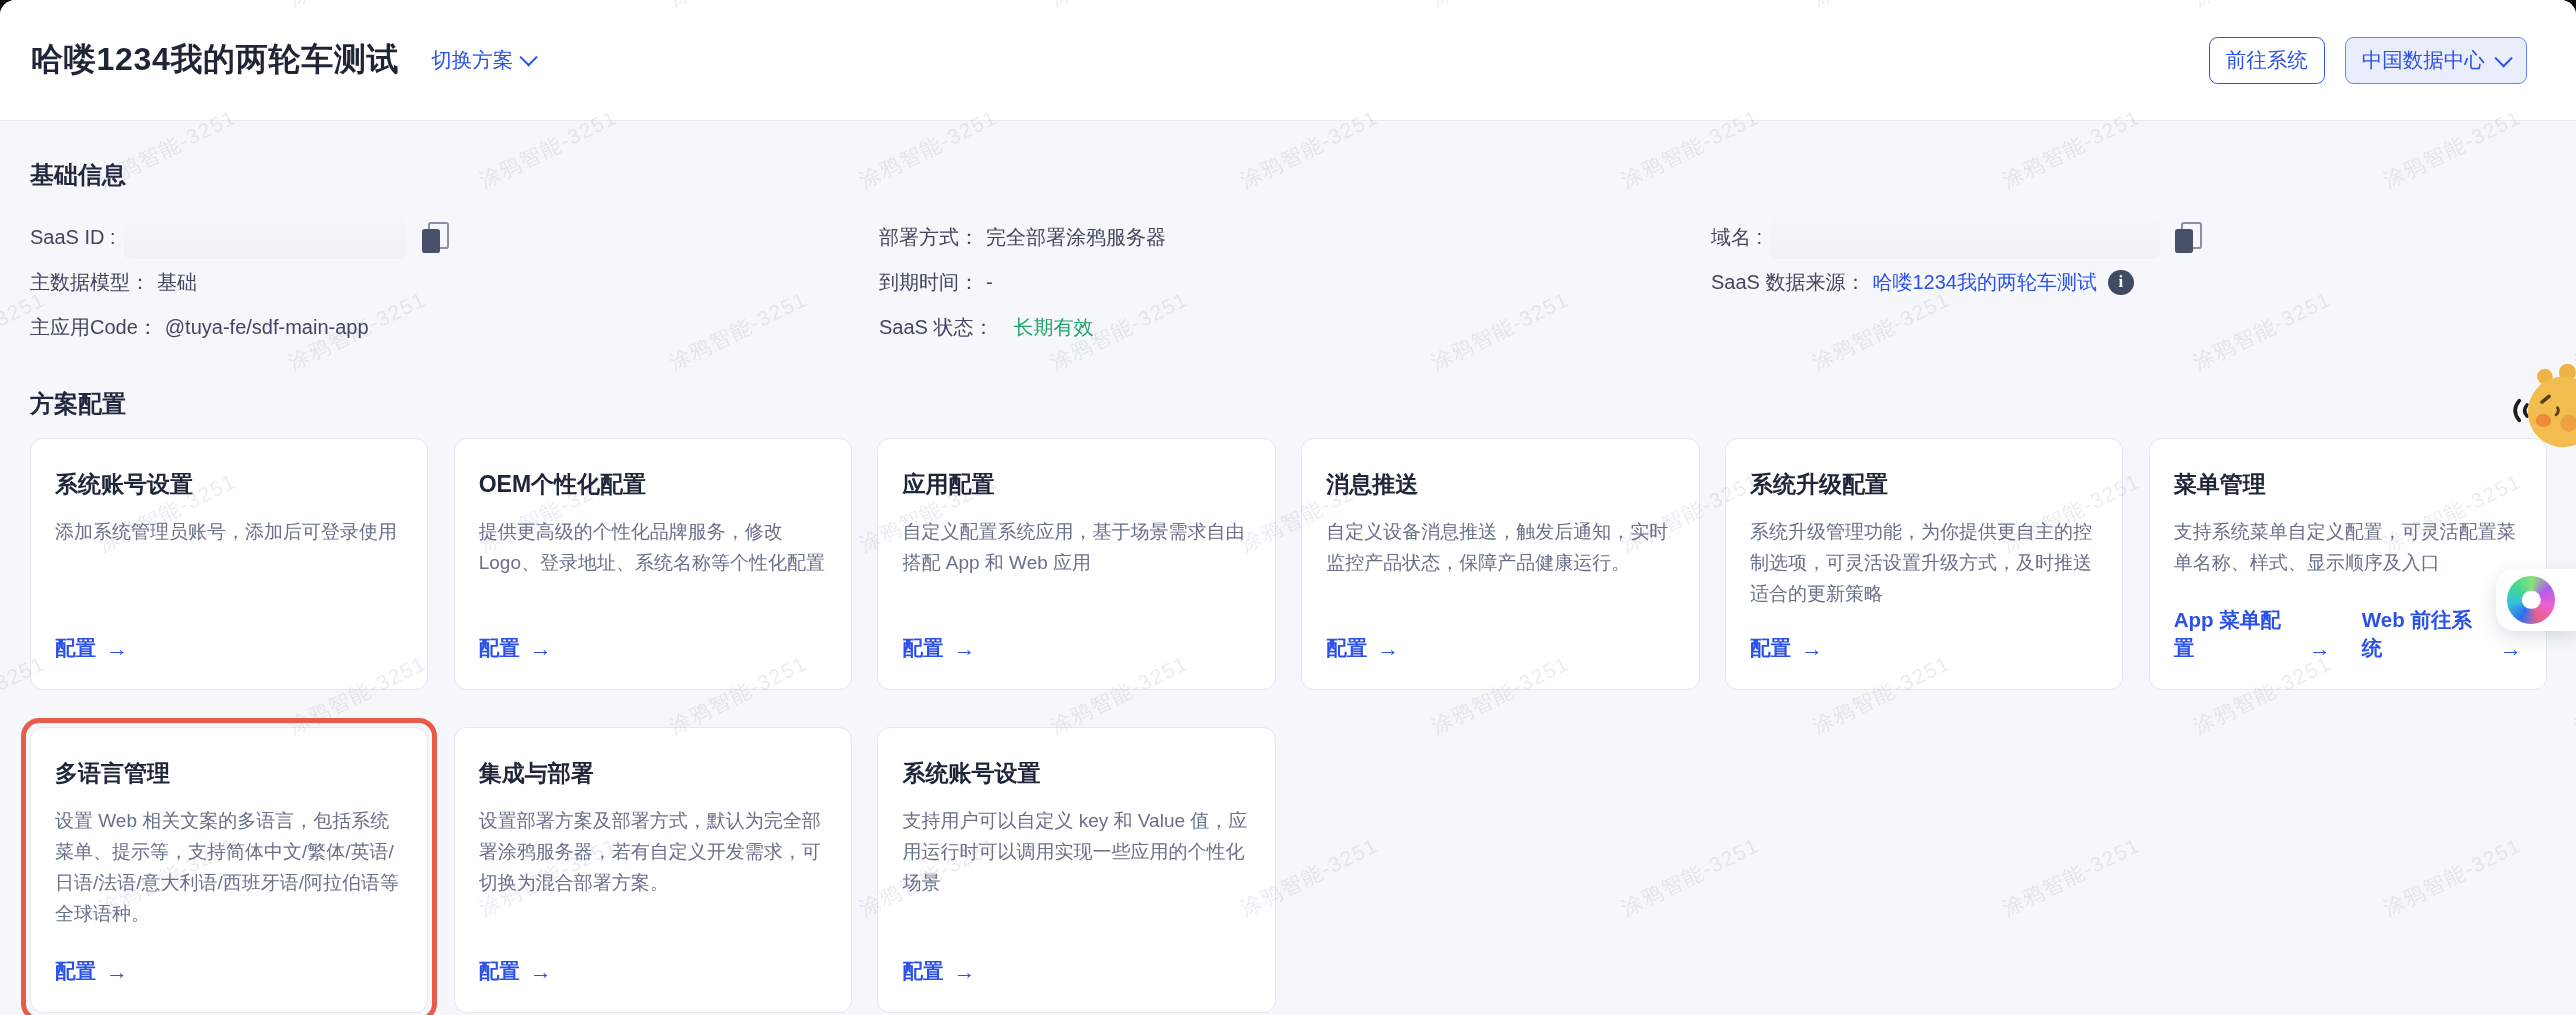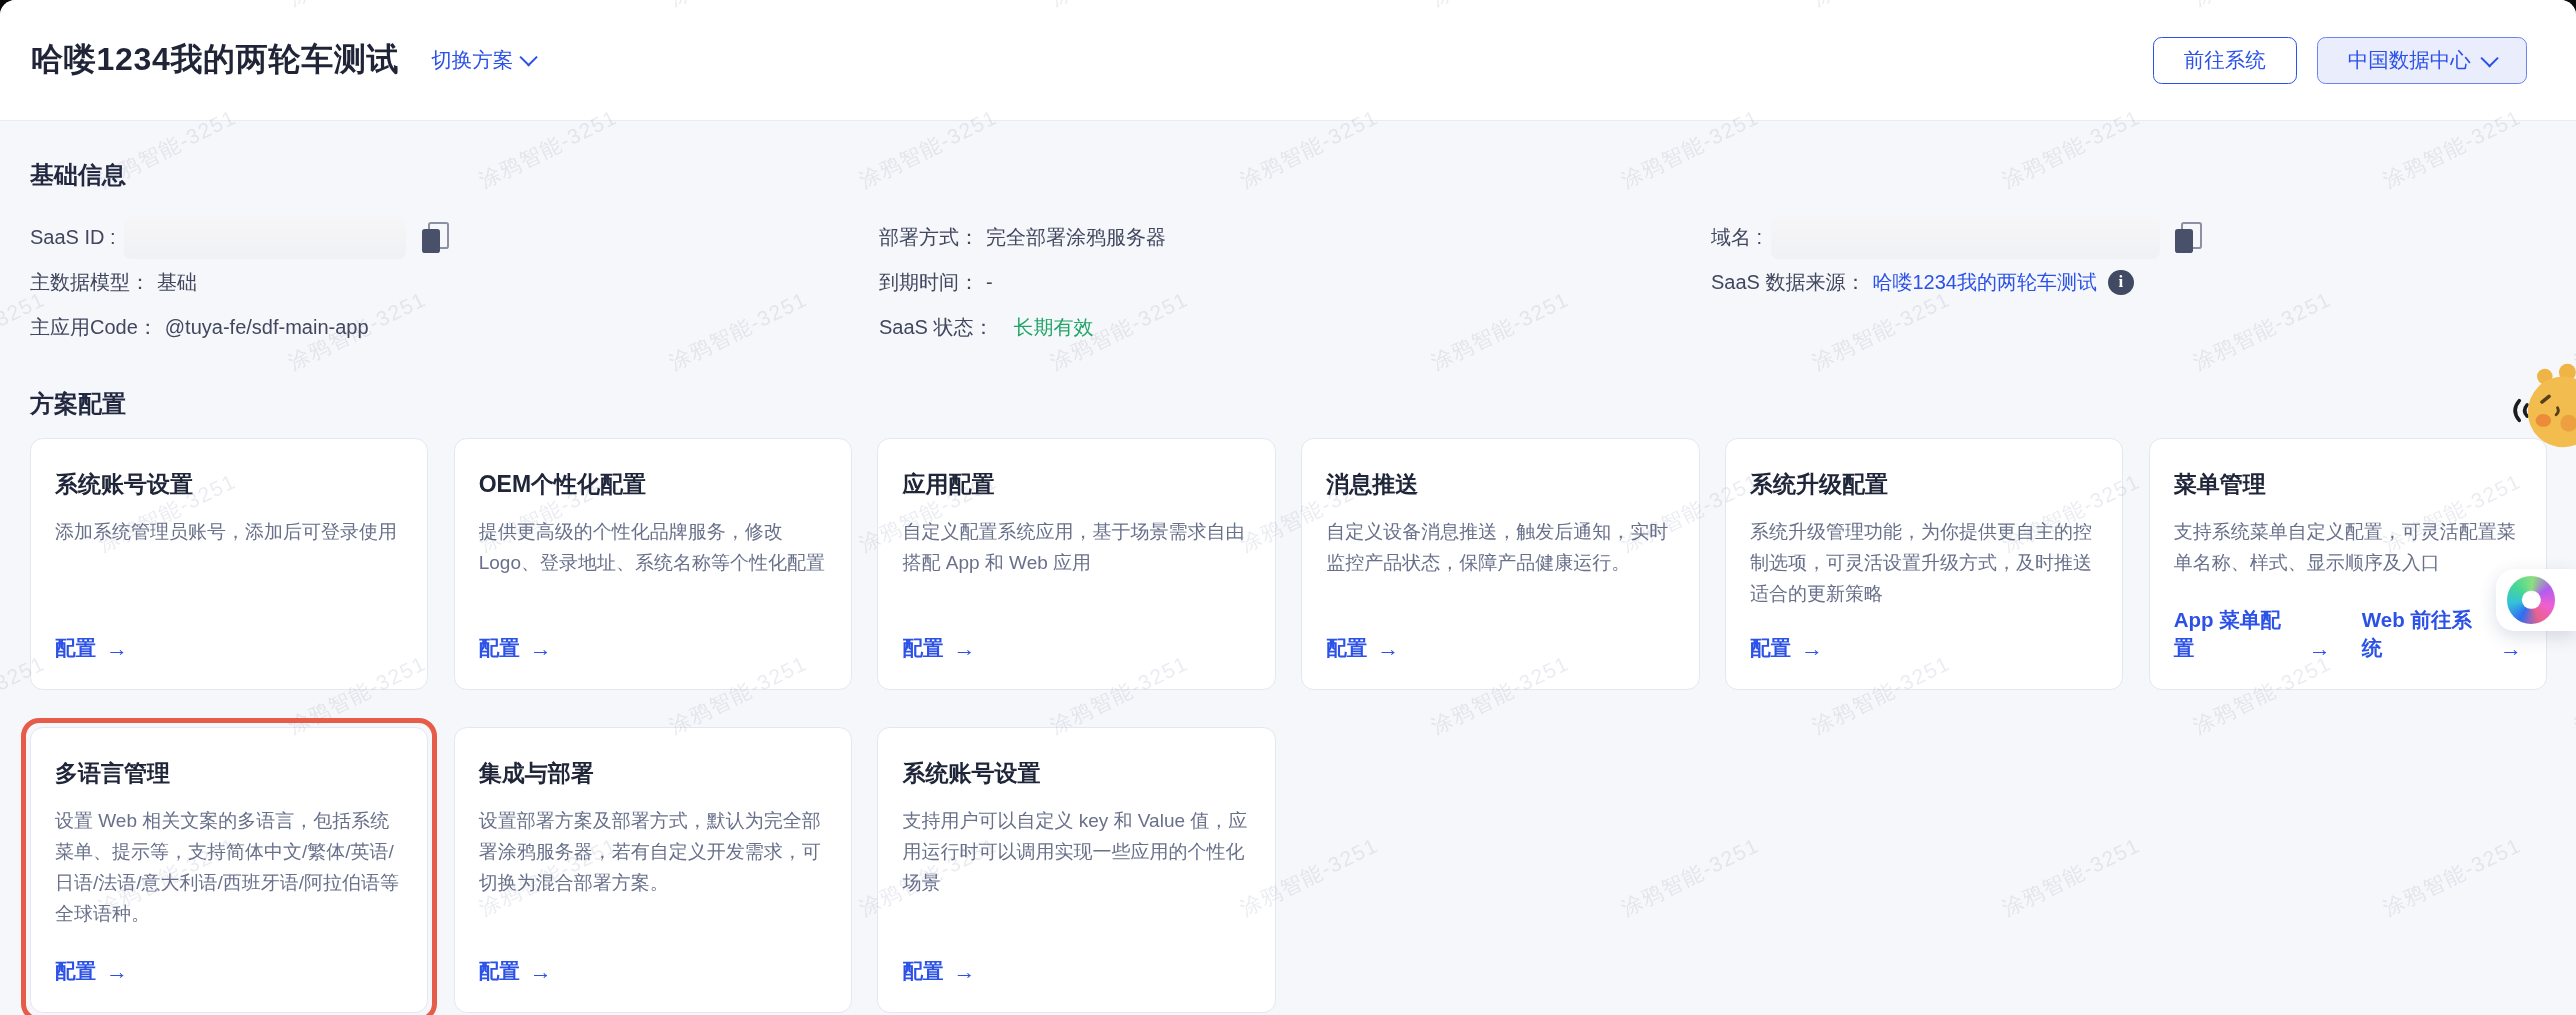--- a/index.html
+++ b/index.html
@@ -6,21 +6,21 @@
   body{width:2576px;height:1016px;background:#0a0a0a;font-family:"Liberation Sans","DejaVu Sans",sans-serif;overflow:hidden;position:relative;}
   .page{position:absolute;inset:0;background:#f6f7fa;border-radius:15.5px 15.5px 0 0;overflow:hidden;}
 
   
   .hdr{height:121px;background:#ffffff;border-bottom:1.4px solid #e9ebf2;display:flex;align-items:center;padding:0 49px 0 31px;box-sizing:border-box;}
   .hdr-left{display:flex;align-items:center;}
   .page-title{font-size:32px;font-weight:700;color:#1f2437;letter-spacing:0.7px;}
   .switch-plan{display:flex;align-items:center;margin-left:32px;color:#2b51e8;font-size:20.5px;cursor:pointer;}
   .chev{width:10.6px;height:10.6px;border-left:2.1px solid #2b51e8;border-bottom:2.1px solid #2b51e8;transform:rotate(-45deg);margin-left:8.5px;margin-top:-5.6px;}
   .hdr-right{margin-left:auto;display:flex;align-items:center;gap:20px;}
-  .btn{height:47px;border-radius:8.5px;display:flex;align-items:center;justify-content:center;font-size:20.5px;color:#2b51e8;padding:0 30px;box-sizing:border-box;cursor:pointer;}
+  .btn{height:47px;border-radius:8.5px;display:flex;align-items:center;justify-content:center;font-size:20.5px;color:#2b51e8;padding:0 16px;box-sizing:border-box;cursor:pointer;}
   .btn.ghost{background:#ffffff;border:1.4px solid #2b51e8;}
   .btn.pale{background:#e9edfc;border:1.4px solid #6c82ee;}
   .btn .chev{margin-left:12.7px;margin-top:-4.2px;}
 
   
   .content{padding:38px 29px 0 30px;}
   .sec-title{font-size:24px;font-weight:700;color:#222840;margin:0 0 24px 0;}
 
   .bi-grid{display:grid;grid-template-columns:849px 832px 1fr;}
   .bi-field{height:45px;display:flex;align-items:center;font-size:20px;color:#40475e;}

